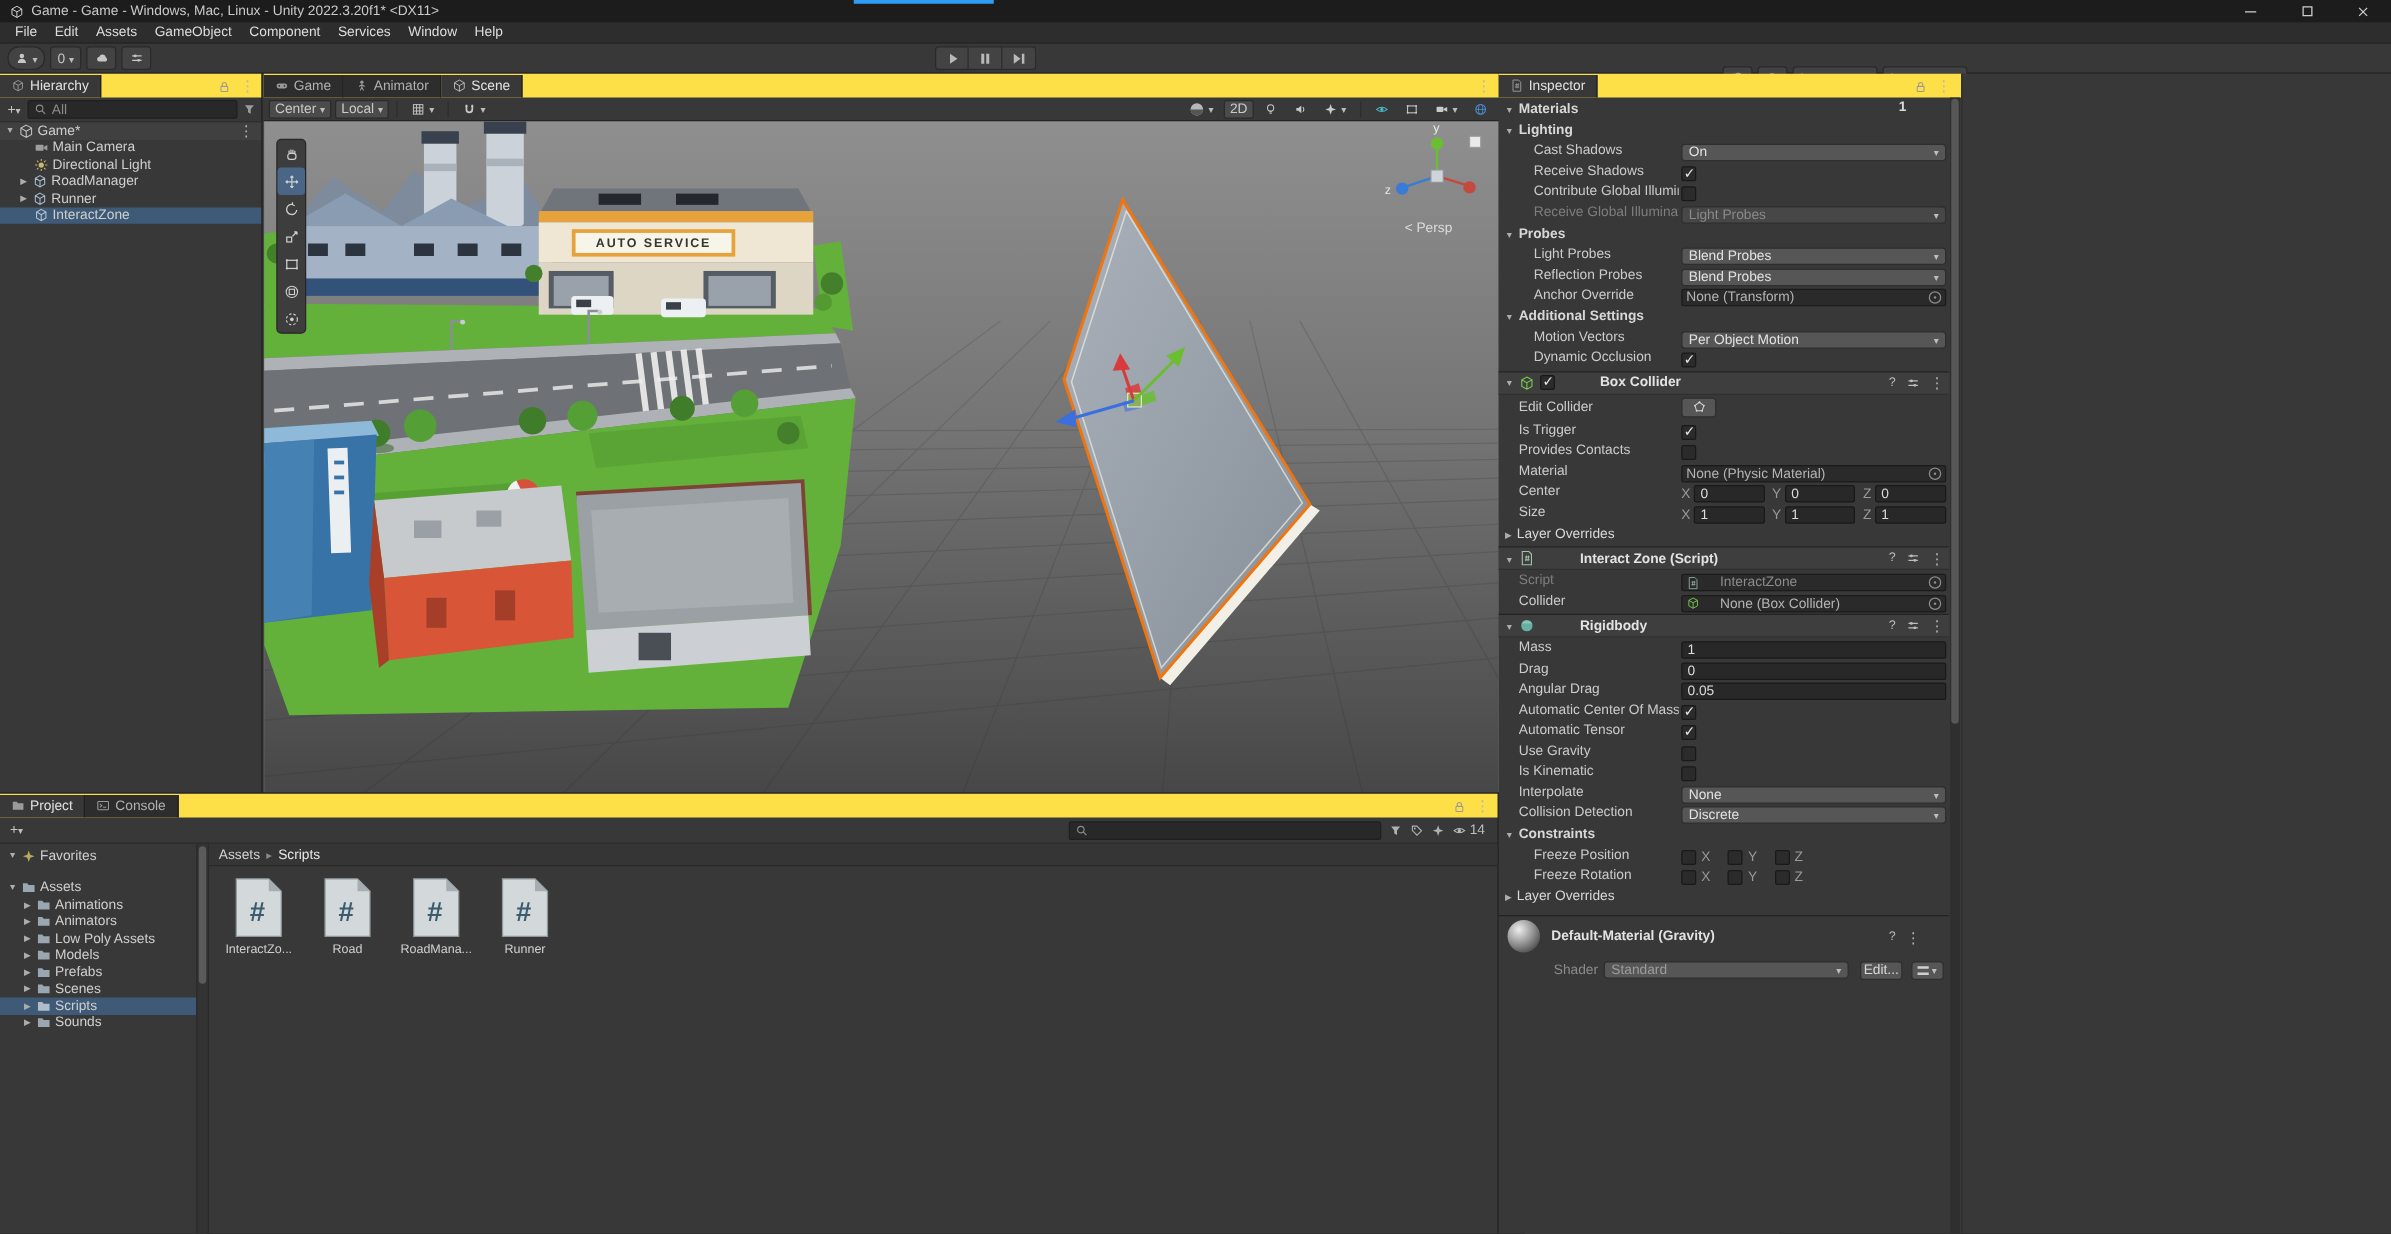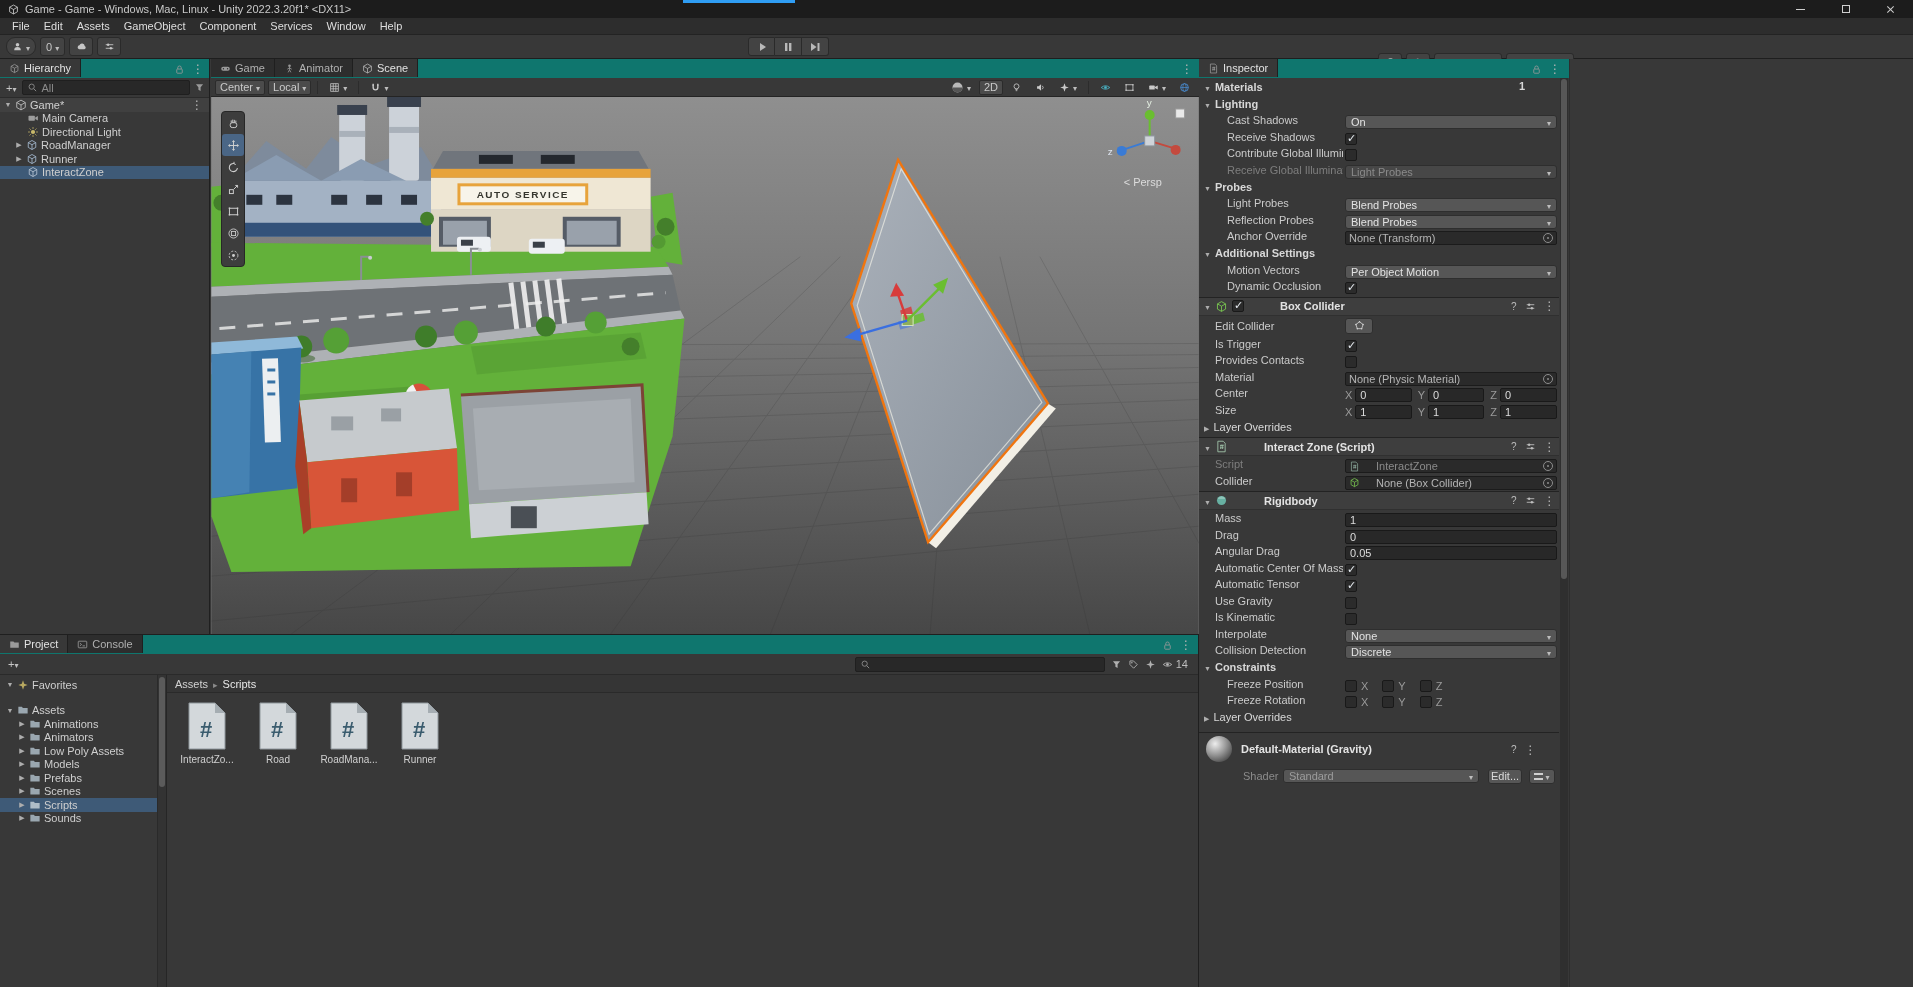--- a/index.html
+++ b/index.html
@@ -38,21 +38,21 @@
   .kebab::after { content:"⋮"; font-size:12px; color:#b5b5b5; }
 
   
   .panel { position:absolute; background:#383838; }
   .hierarchy { left:0; top:59px; width:210px; height:575px; border-right:1px solid #1f1f1f; }
   .center-area { left:211px; top:59px; width:988px; height:575px; }
   .project { left:0; top:634px; width:1199px; height:353px; border-top:1px solid #1f1f1f; border-right:1px solid #1f1f1f; }
   .inspector { left:1199px; top:59px; width:370px; height:928px; }
   .filler { left:1569px; top:59px; width:344px; height:928px; background:#383838; border-left:1px solid #2e2e2e; }
 
-  .tabstrip { height:19px; background:#0f766e; display:flex; align-items:flex-start; position:relative; }
+  .tabstrip { height:19px; background:#fde047; display:flex; align-items:center; position:relative; }
   .tab { height:18px; padding:0 9px; display:flex; align-items:center; gap:4px; background:#2d2d2d; color:#b0b0b0; border-right:1px solid #1f1f1f; }
   .tab.active { background:#383838; color:#e2e2e2; }
   .strip-icons { position:absolute; top:3px; display:flex; gap:7px; align-items:center; color:#a8a8a8; }
   .lock-icon { color:#9a9a9a; }
 
   
   .subbar { height:20px; display:flex; align-items:center; padding:0 4px; gap:4px; border-bottom:1px solid #2b2b2b; }
   .plusbtn { display:flex; align-items:center; color:#c8c8c8; padding:0 2px; }
   .searchbox { flex:1; height:15px; background:#282828; border:1px solid #1f1f1f; border-radius:2px; display:flex; align-items:center; gap:3px; padding:0 4px; color:#8b8b8b; }
   .trow { height:13.5px; display:flex; align-items:center; position:relative; color:#cfcfcf; }

